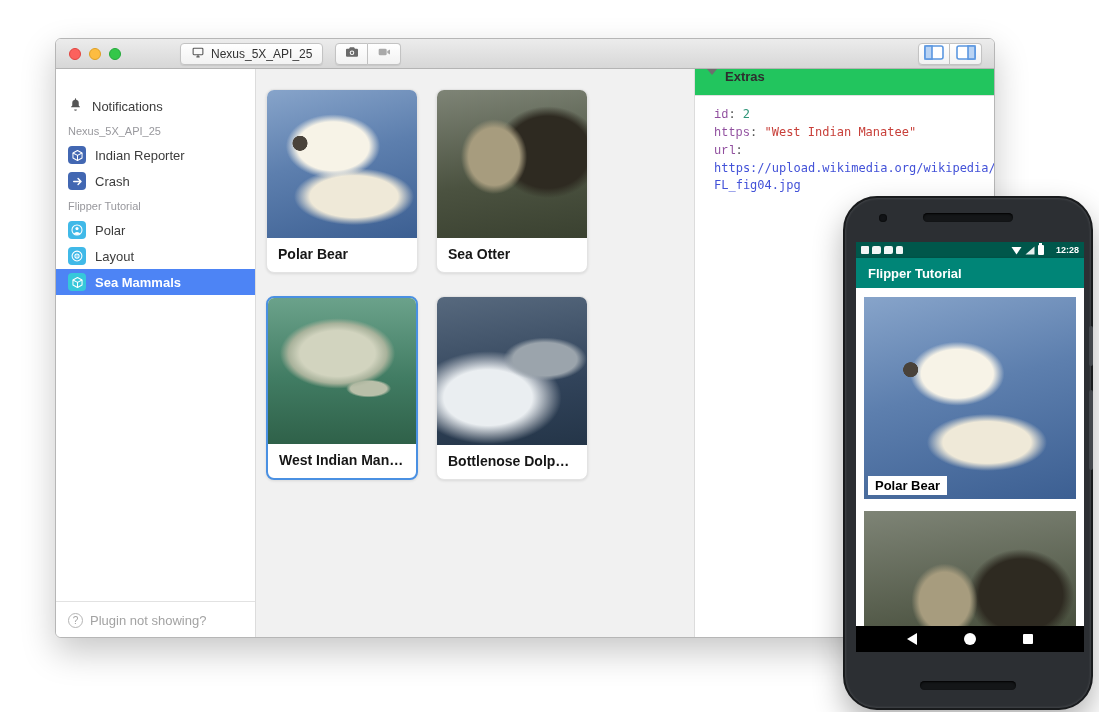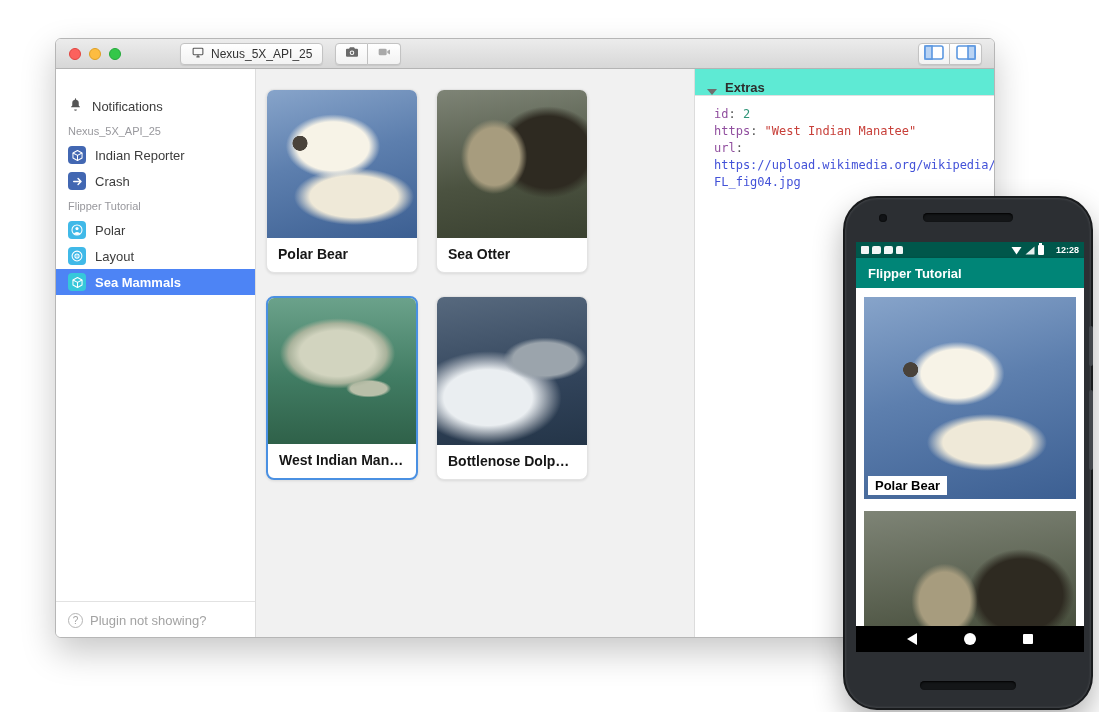--- a/index.html
+++ b/index.html
@@ -75,27 +75,27 @@
     radial-gradient(ellipse 72px 44px at 47% 38%, #d2d4bf 0 52%, #a8b29b 68%, transparent 80%),
     radial-gradient(ellipse 30px 12px at 68% 62%, #b9bfa9 0 60%, transparent 75%),
     linear-gradient(180deg,#6ba28b,#417c63 55%,#2f6149); }
   .img-dolphin { background:
     radial-gradient(ellipse 58px 30px at 72% 42%, #9ba4ac 0 55%, transparent 72%),
     radial-gradient(ellipse 92px 58px at 34% 68%, #eaeef1 0 48%, rgba(255,255,255,.45) 64%, transparent 80%),
     linear-gradient(172deg,#57697e,#31435a 60%,#243548); }
 
   
   .extras { width:300px; background:#fff; border-left:1px solid #dcdcdc; }
-  .extras-header { height:27px; background:#5eead4; border-bottom:1px solid #e0e0e0;
-    display:flex; align-items:flex-end; padding-left:12px; gap:8px; font-size:13px; font-weight:bold; color:#2e2e2e; }
+  .extras-header { height:27px; background:#22c55e; border-bottom:1px solid #e0e0e0;
+    display:flex; align-items:flex-start; padding-left:12px; gap:8px; font-size:13px; font-weight:bold; color:#2e2e2e; }
   .tri-down { width:0; height:0; border-left:5px solid transparent; border-right:5px solid transparent;
     border-top:6px solid #6e6e6e; }
   .code { padding:10px 0 0 19px; font-family:"DejaVu Sans Mono", monospace; font-size:12px;
     line-height:17px; white-space:nowrap; overflow:hidden; }
-  .jk { color:#904e9e; } .jc { color:#555; }
+  .jk { color:#904e9e;font-family:Liberation Mono, monospace; } .jc { color:#555; }
   .jnum { color:#2e9578; } .jstr { color:#c8403a; } .jurl { color:#4352d8; }
 
   
   .phone { position:absolute; left:843px; top:196px; width:250px; height:514px;
     background:#2c2f33; border:2px solid #191b1d; border-radius:34px;
     box-shadow:inset 0 0 3px rgba(255,255,255,.20), 0 14px 30px rgba(0,0,0,.30); }
   .cam-dot { position:absolute; left:34px; top:16px; width:8px; height:8px; border-radius:50%;
     background:#121417; box-shadow:inset 0 0 2px #000; }
   .speaker { position:absolute; left:50%; transform:translateX(-50%); background:#141618;
     border-radius:5px; box-shadow:inset 0 1px 2px #000; }

